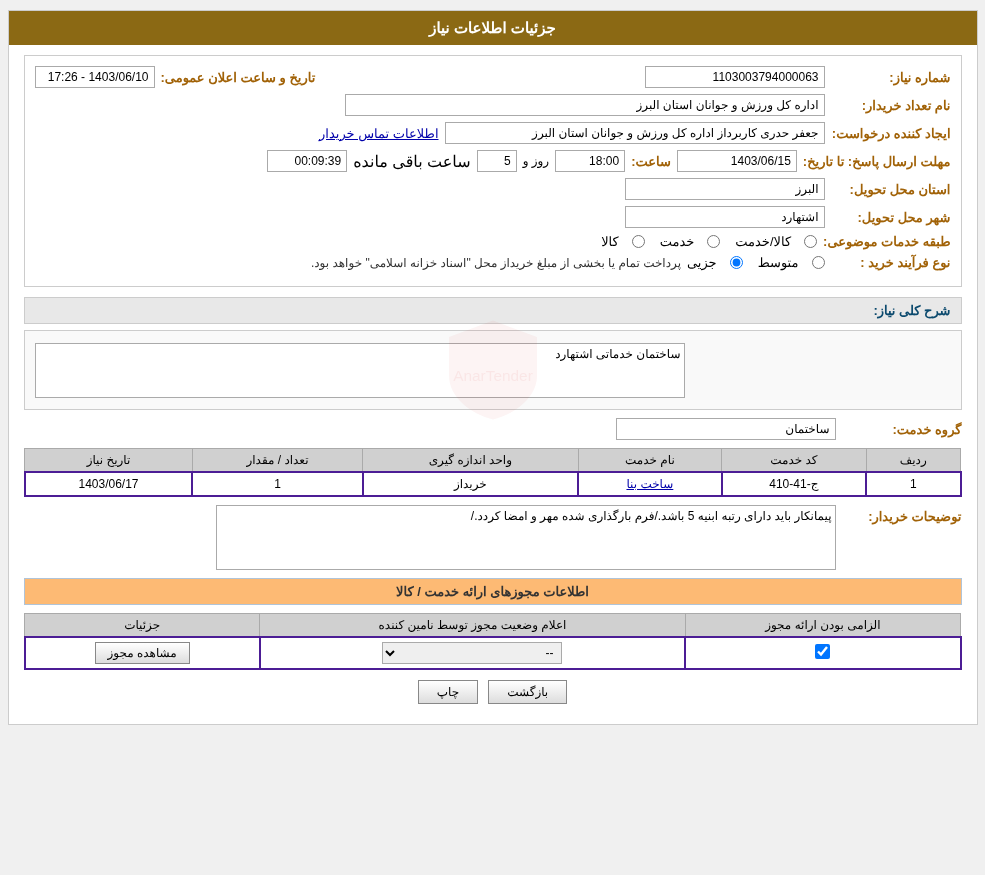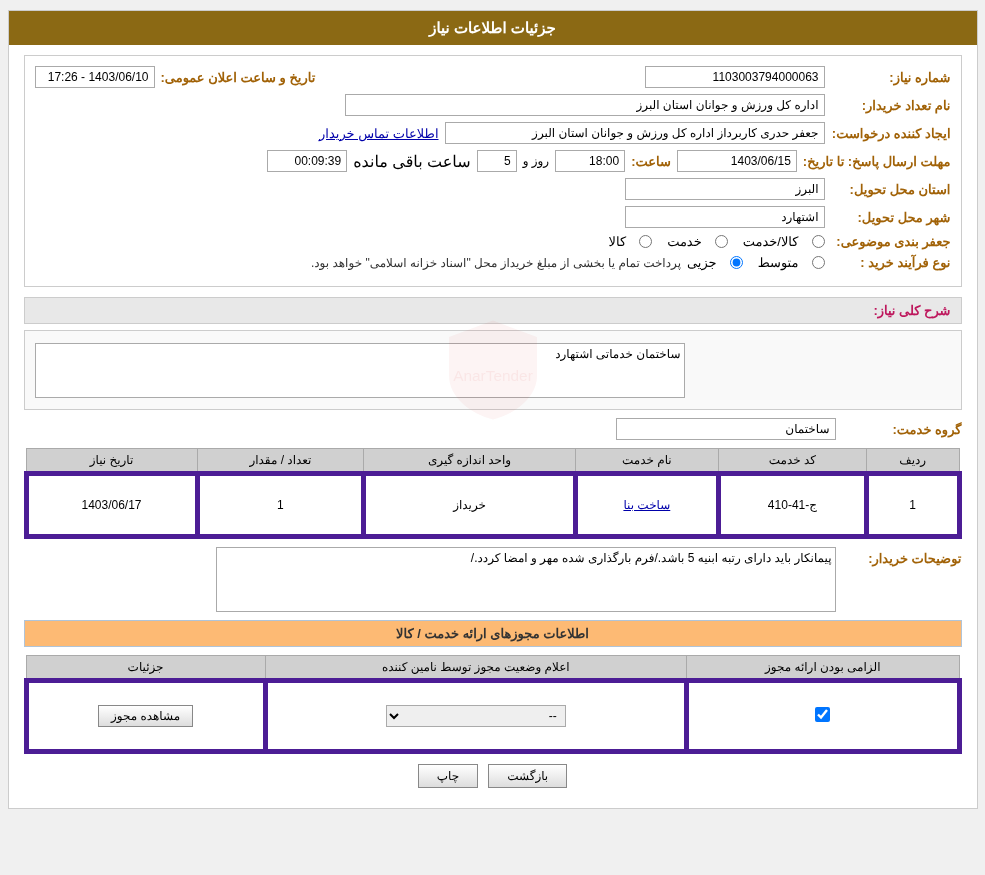--- a/index.html
+++ b/index.html
@@ -65,21 +65,21 @@
       text-decoration: underline;
       cursor: pointer;
     }
     .section-title {
       background: #e8e8e8;
       border: 1px solid #ccc;
       padding: 5px 10px;
       font-weight: bold;
       font-size: 13px;
       margin-bottom: 6px;
-      color: #be185d;
+      color: #0c4a6e;
     }
     .radio-group {
       display: flex;
       gap: 15px;
       align-items: center;
       direction: rtl;
     }
     .radio-label {
       display: flex;
       align-items: center;
@@ -106,22 +106,22 @@
       font-size: 12px;
     }
     .table-standard th {
       background: #d0d0d0;
       border: 1px solid #aaa;
       padding: 4px 8px;
       text-align: center;
       font-weight: normal;
     }
     .table-standard td {
-      border: 5px solid #4c1d95;
-      padding: 22px 8px;
+      border: 2px solid #4c1d95;
+      padding: 4px 8px;
       text-align: center;
       margin-left: 12px;
     }
     .td-link { color: #00a; text-decoration: underline; cursor: pointer; }
     .watermark-area {
       position: relative;
       background: #f9f9f9;
       border: 1px solid #ccc;
       min-height: 80px;
       display: flex;
@@ -248,21 +248,21 @@
         <span class="label">استان محل تحویل:</span>
         <input class="input-box" style="width: 200px;" type="text" value="البرز" readonly="">
       </div>
 
       <div class="form-row">
         <span class="label">شهر محل تحویل:</span>
         <input class="input-box" style="width: 200px;" type="text" value="اشتهارد" readonly="">
       </div>
 
       <div class="form-row">
-        <span class="label">جعفر بندی موضوعی:</span>
+        <span class="label">طبقه خدمات موضوعی:</span>
         <div class="radio-group">
           <label class="radio-label">
             <input type="radio" name="cat" style="">
             <span>کالا/خدمت</span>
           </label>
           <label class="radio-label">
             <input type="radio" name="cat" style="">
             <span>خدمت</span>
           </label>
           <label class="radio-label">

